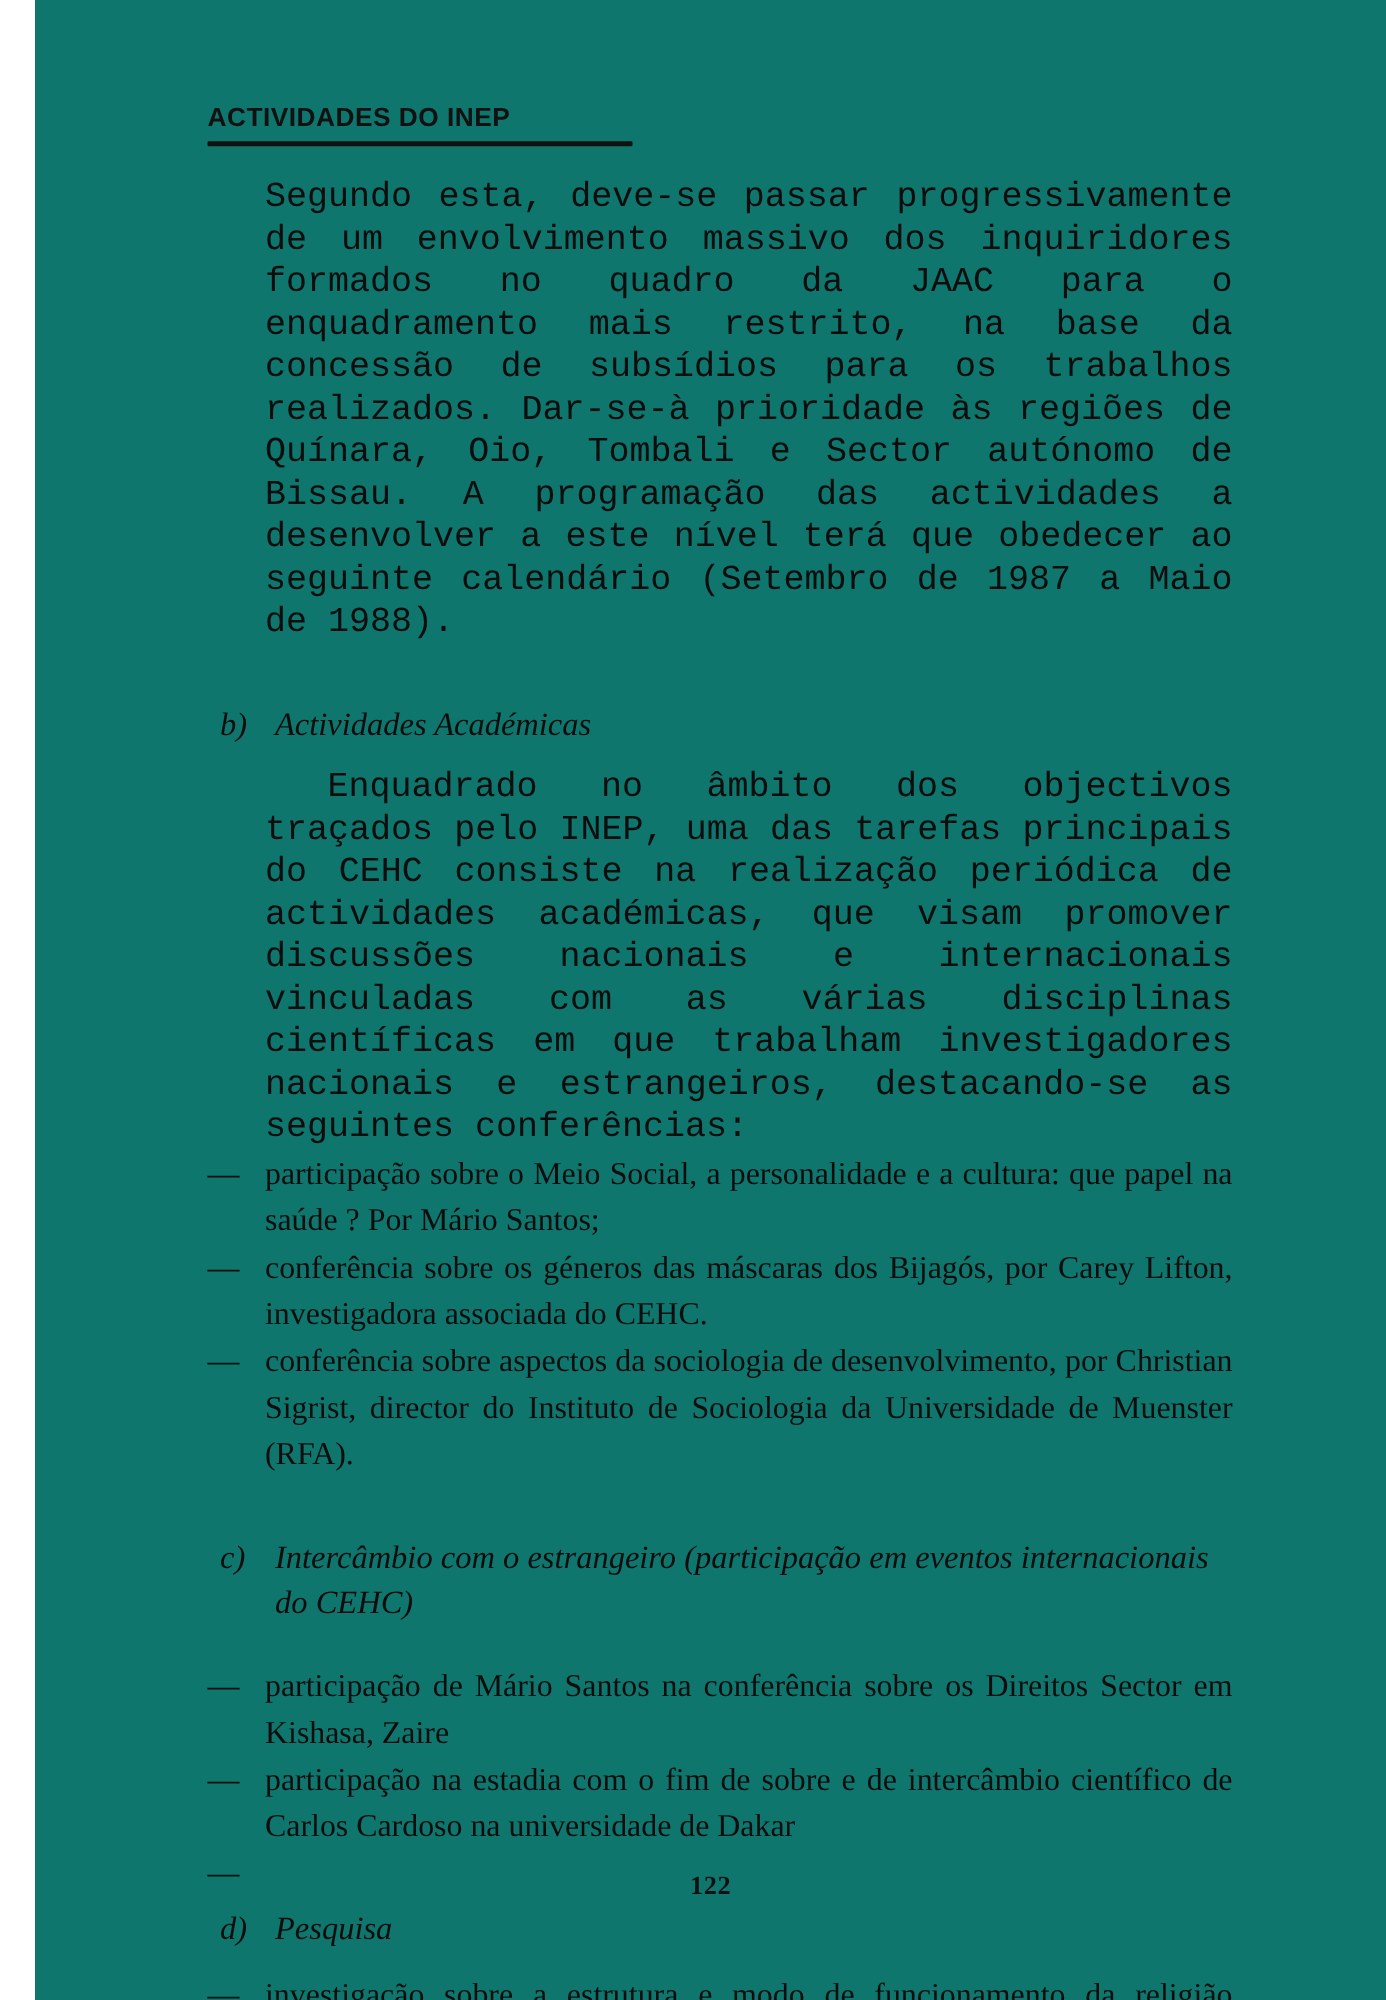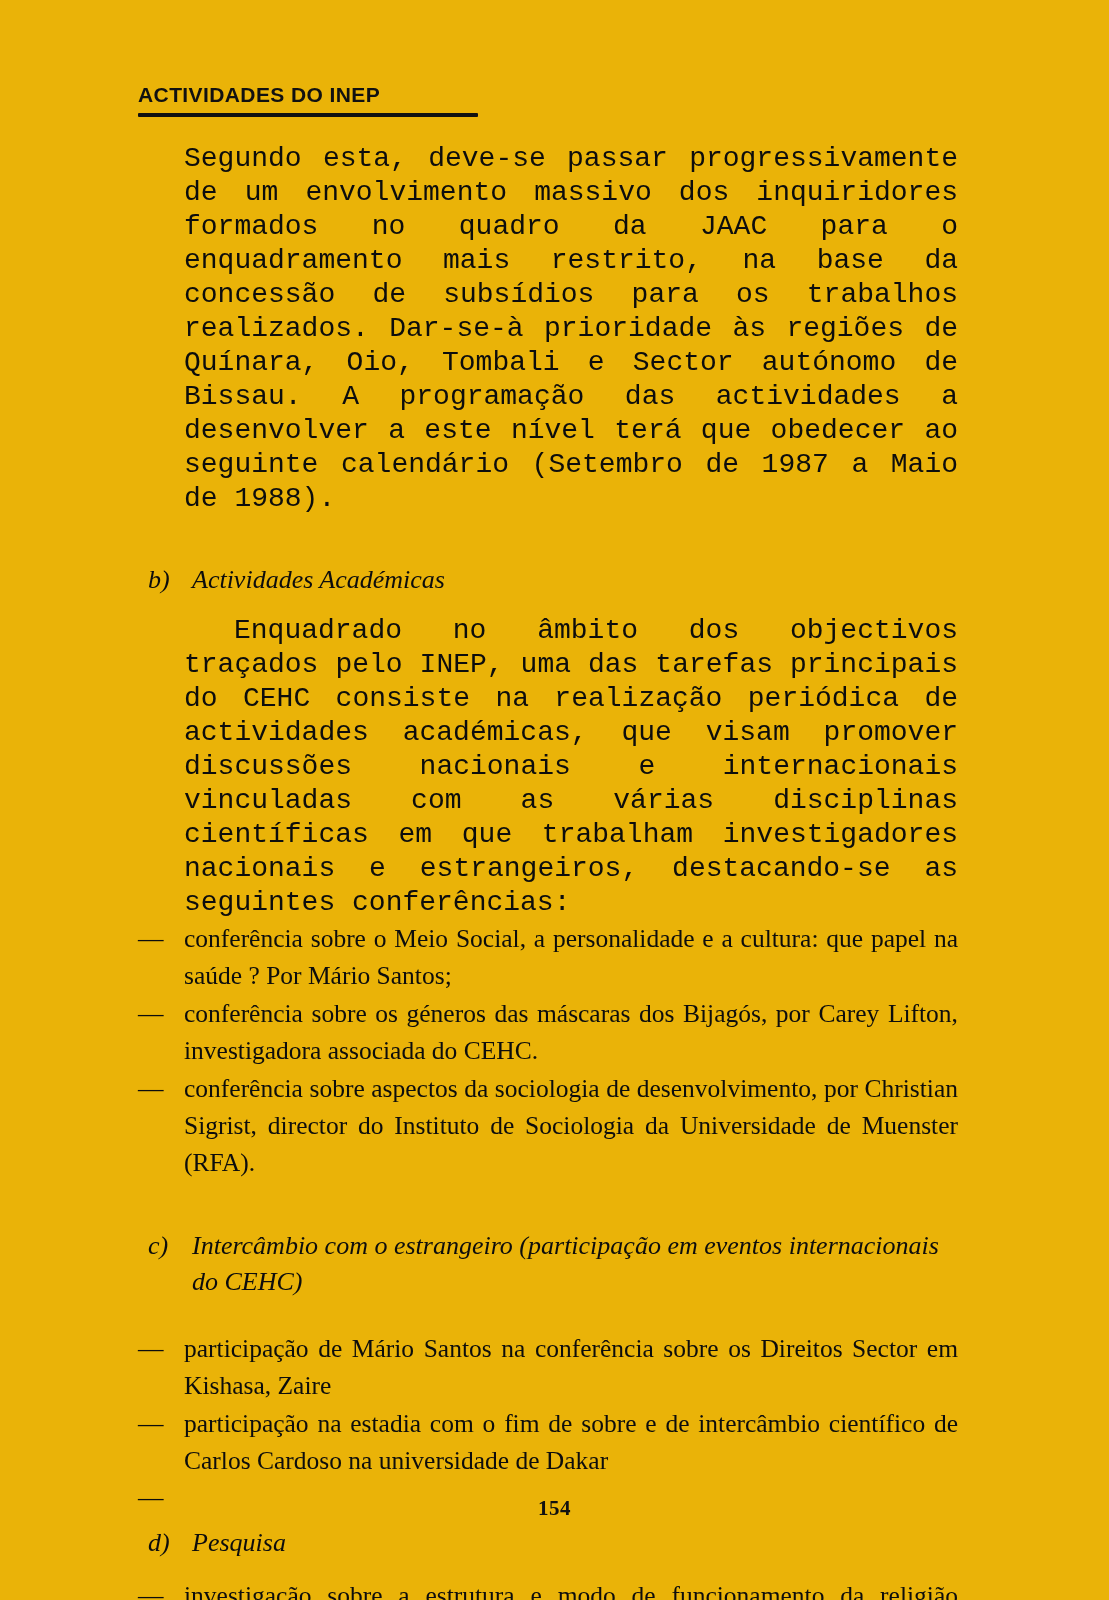--- a/index.html
+++ b/index.html
@@ -12,21 +12,22 @@
     height: 1600px;
     position: relative;
     font-family: "Liberation Serif", "DejaVu Serif", serif;
     color: #0d0d0d;
     overflow: hidden;
   }
 
   .page {
     position: absolute;
     inset: 0;
-    background: #eab308;
+    background: #0f766e;
+    margin-left: 28px;
   }
 
   
   .running-header {
     position: absolute;
     left: 138px;
     top: 84px;
     width: 820px;
   }
   .running-header-title {
@@ -156,21 +157,21 @@
       <span class="section-title">Actividades Académicas</span>
     </div>
 
     <div class="gap-sm"></div>
 
     <p class="para para-body indent">Enquadrado no âmbito dos objectivos traçados pelo INEP, uma das tarefas principais do CEHC consiste na realização periódica de actividades académicas, que visam promover discussões nacionais e internacionais vinculadas com as várias disciplinas científicas em que trabalham investigadores nacionais e estrangeiros, destacando-se as seguintes conferências:</p>
 
     <ul class="dash-list">
       <li class="dash-item">
         <span class="dash-mark">—</span>
-        <span>conferência sobre o Meio Social, a personalidade e a cultura: que papel na saúde ? Por Mário Santos;</span>
+        <span>participação sobre o Meio Social, a personalidade e a cultura: que papel na saúde ? Por Mário Santos;</span>
       </li>
       <li class="dash-item">
         <span class="dash-mark">—</span>
         <span>conferência sobre os géneros das máscaras dos Bijagós, por Carey Lifton, investigadora associada do CEHC.</span>
       </li>
       <li class="dash-item">
         <span class="dash-mark">—</span>
         <span>conferência sobre aspectos da sociologia de desenvolvimento, por Christian Sigrist, director do Instituto de Sociologia da Universidade de Muenster (RFA).</span>
       </li>
     </ul>
@@ -210,15 +211,15 @@
 
     <ul class="dash-list">
       <li class="dash-item">
         <span class="dash-mark">—</span>
         <span>investigação sobre a estrutura e modo de funcionamento da religião balanta, por Carlos Cardoso</span>
       </li>
     </ul>
 
   </div>
 
-  <div class="folio">154</div>
+  <div class="folio">122</div>
 
 </div>
 
 </body></html>

